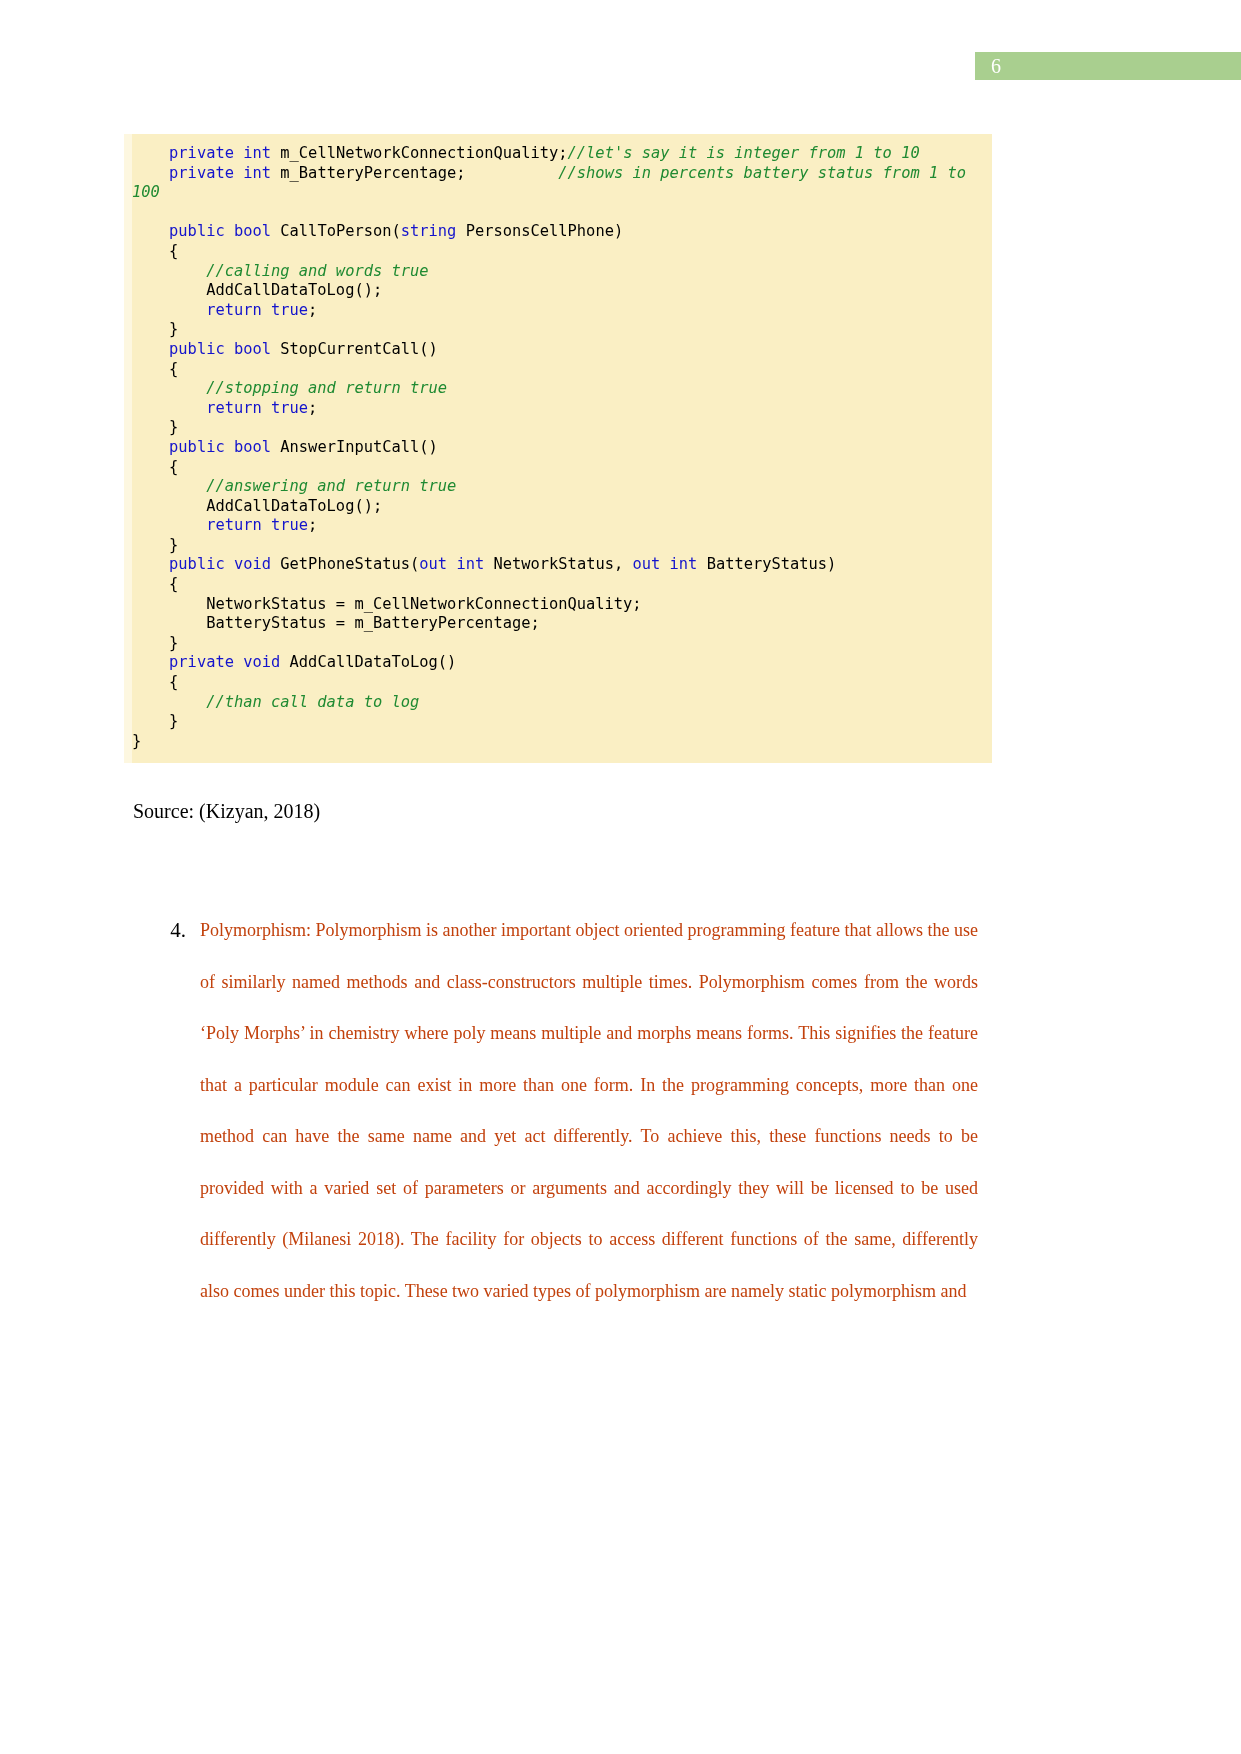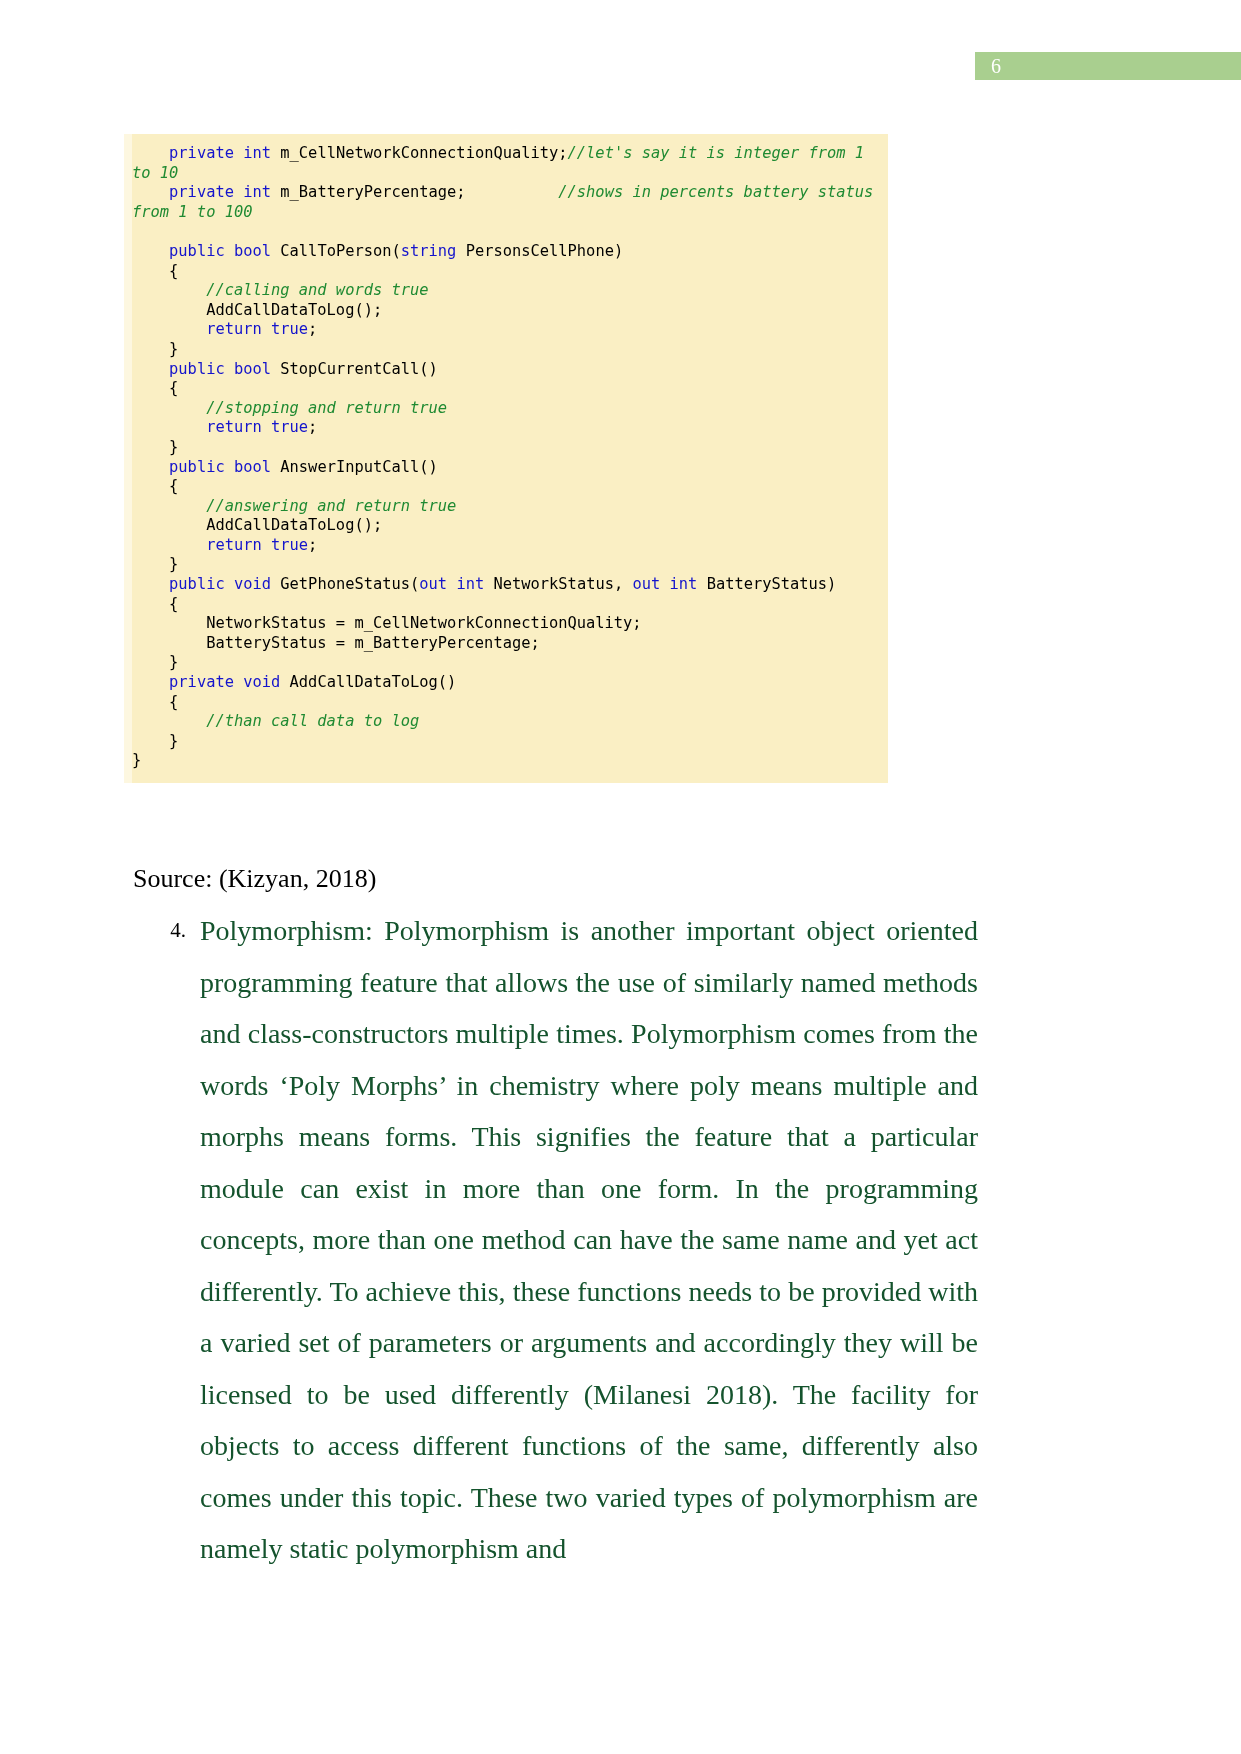--- a/index.html
+++ b/index.html
@@ -49,21 +49,21 @@
     font-size: 20px;
     color: #ffffff;
     line-height: 24px;
   }
 
   
   .code-block {
     position: absolute;
     left: 124px;
     top: 134px;
-    width: 764px;
+    width: 868px;
     background: #faefc4;
     padding: 10px 0 12px 0;
     box-sizing: border-box;
   }
   .code-bar {
     position: absolute;
     left: 0;
     top: 0;
     width: 8px;
     height: 100%;
@@ -79,23 +79,23 @@
     white-space: pre-wrap;
     word-break: break-word;
   }
   .k { color: #1414cc; }
   .c { color: #1f8a32; font-style: italic; }
 
   
   .source-caption {
     position: absolute;
     left: 133px;
-    top: 864px;
+    top: 800px;
     font-family: "Liberation Serif", serif;
-    font-size: 26px;
+    font-size: 20px;
     color: #000000;
   }
 
   
   .list-block {
     position: absolute;
     left: 133px;
     top: 905px;
     width: 845px;
   }
@@ -110,23 +110,23 @@
     padding-right: 14px;
     box-sizing: border-box;
     font-family: "Liberation Serif", serif;
     font-size: 21px;
     line-height: 51.5px;
     color: #000000;
   }
   .list-text {
     flex: 1 1 auto;
     font-family: "Liberation Serif", serif;
-    font-size: 28px;
+    font-size: 18px;
     line-height: 51.5px;
-    color: #14532d;
+    color: #c2410c;
     text-align: justify;
     text-justify: inter-word;
   }
 </style>
 </head>
 <body>
 
 <div class="page-header">
   <div class="page-number-badge">
     <span class="page-number-text">6</span>

